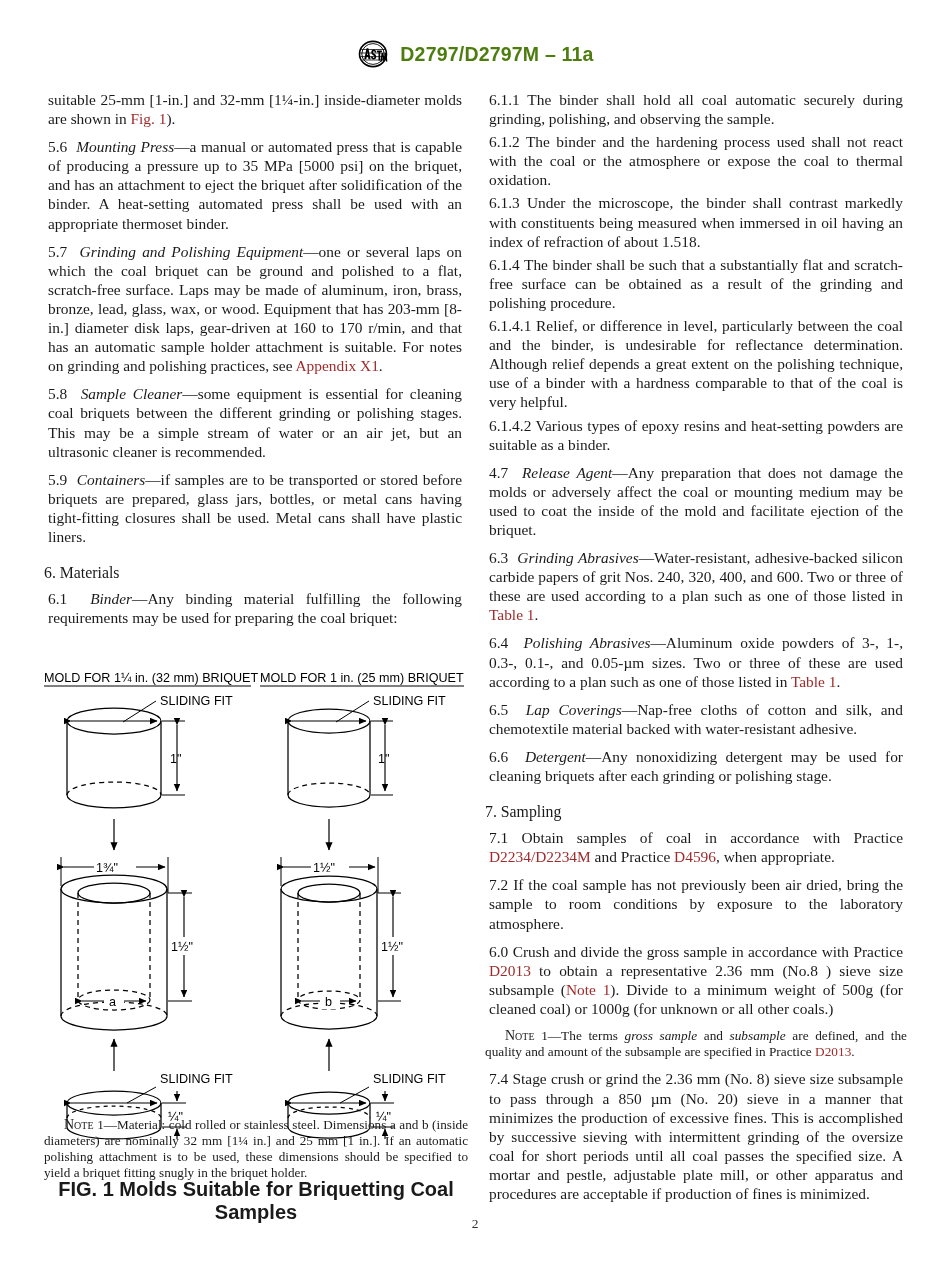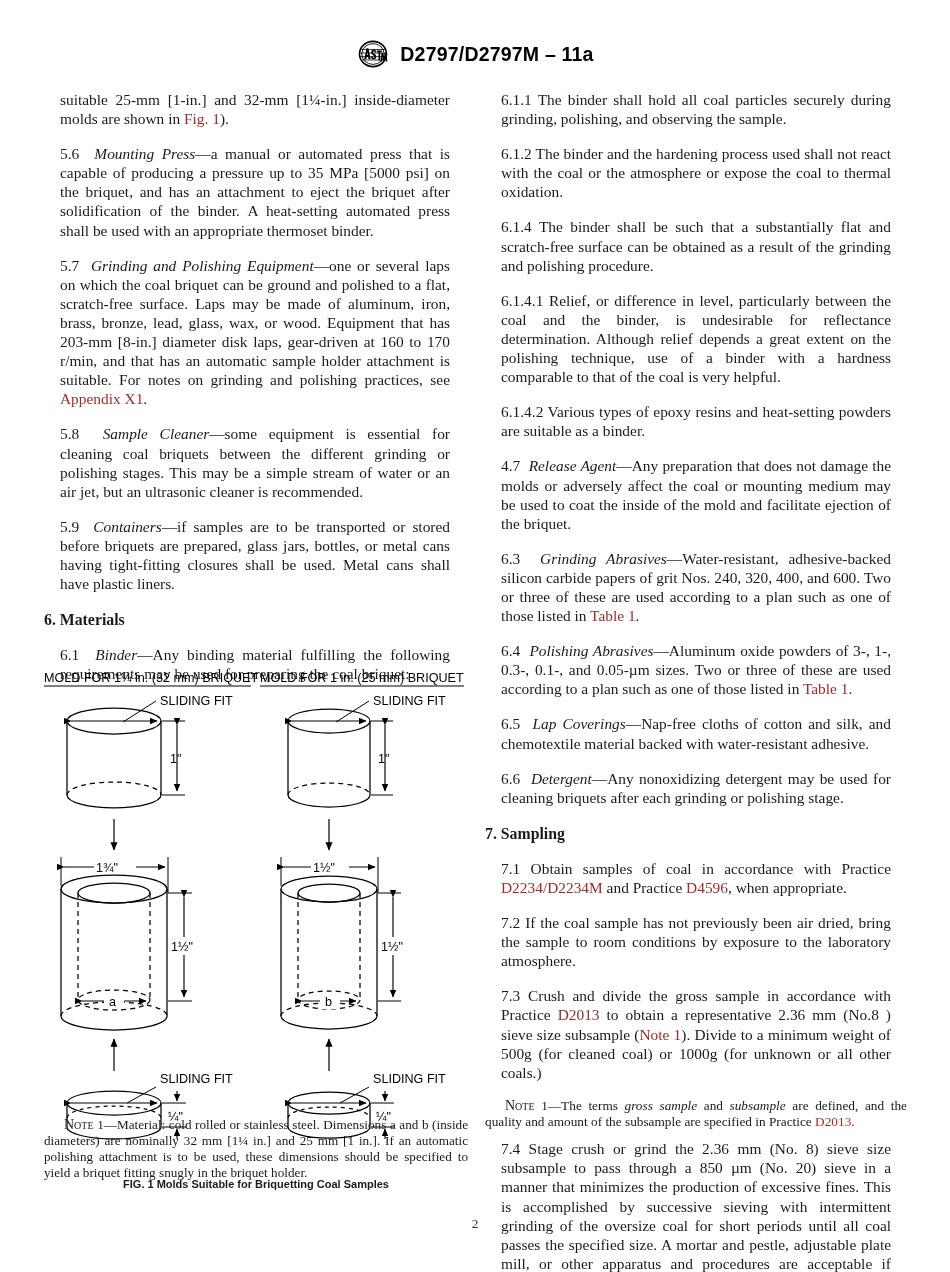--- a/index.html
+++ b/index.html
@@ -35,55 +35,55 @@
     gap: 10px;
   }
   .astm-logo {
     display: block;
   }
   .header-title {
     font-family: "Liberation Sans", "DejaVu Sans", sans-serif;
     font-weight: bold;
     font-size: 19.5px;
     letter-spacing: 0.2px;
-    color: #000000;
+    color: #4d7c0f;
     white-space: nowrap;
   }
 
   
   .col {
     position: absolute;
     top: 90px;
     width: 422px;
     font-size: 15.4px;
     line-height: 19.1px;
     text-align: justify;
     text-justify: inter-word;
     hyphens: manual;
   }
   .col-left  { left: 44px; }
   .col-right { left: 485px; }
 
   p.para {
-    margin: 16px;
+    margin: 4px;
     text-indent: 0;
   }
   p.para.ind {
     margin-top: 9px;
   }
   p.para.tight {
     margin-top: 0;
   }
   .indent-first {
     text-indent: 22px;
   }
 
   h3.sect {
     font-family: "Liberation Serif", "DejaVu Serif", serif;
-    font-weight: bold;
+    font-weight: normal;
     font-size: 15.8px;
     line-height: 19.1px;
     margin: 17px 0 7px 0;
     text-align: left;
   }
   i, .it { }
   .lnk { color: #9e2a2a; }
 
   
   .noteword {
@@ -118,21 +118,21 @@
     text-indent: 20px;
   }
   .fig-caption {
     position: absolute;
     left: 44px;
     top: 1178px;
     width: 424px;
     text-align: center;
     font-family: "Liberation Sans", "DejaVu Sans", sans-serif;
     font-weight: bold;
-    font-size: 11px;
+    font-size: 20px;
   }
 
   
   .page-number {
     position: absolute;
     left: 0;
     top: 1216px;
     width: 950px;
     text-align: center;
     font-size: 13.5px;
@@ -330,43 +330,44 @@
       </g>
     </svg>
   </div>
 
   <div class="fig-note"><span class="noteword">Note</span><span> 1—Material: cold rolled or stainless steel. Dimensions a and b (inside diameters) are nominally 32 mm [1¼ in.] and 25 mm [1 in.]. If an automatic polishing attachment is to be used, these dimensions should be specified to yield a briquet fitting snugly in the briquet holder.</span></div>
 
   <div class="fig-caption">FIG. 1 Molds Suitable for Briquetting Coal Samples</div>
 
   <div class="col col-right">
 
-    <p class="para tight indent-first">6.1.1  The binder shall hold all coal particles securely during grinding, polishing, and observing the sample.</p>
+    <p class="para tight indent-first">6.1.1  The binder shall hold all coal automatic securely during grinding, polishing, and observing the sample.</p>
     <p class="para tight indent-first">6.1.2  The binder and the hardening process used shall not react with the coal or the atmosphere or expose the coal to thermal oxidation.</p>
+    <p class="para tight indent-first">6.1.3  Under the microscope, the binder shall contrast markedly with constituents being measured when immersed in oil having an index of refraction of about 1.518.</p>
     <p class="para tight indent-first">6.1.4  The binder shall be such that a substantially flat and scratch-free surface can be obtained as a result of the grinding and polishing procedure.</p>
     <p class="para tight indent-first">6.1.4.1  Relief, or difference in level, particularly between the coal and the binder, is undesirable for reflectance determination. Although relief depends a great extent on the polishing technique, use of a binder with a hardness comparable to that of the coal is very helpful.</p>
     <p class="para tight indent-first">6.1.4.2  Various types of epoxy resins and heat-setting powders are suitable as a binder.</p>
 
     <p class="para ind indent-first"><span>4.7</span>&nbsp; <i>Release Agent</i><span>—Any preparation that does not damage the molds or adversely affect the coal or mounting medium may be used to coat the inside of the mold and facilitate ejection of the briquet.</span></p>
 
     <p class="para ind indent-first"><span>6.3</span>&nbsp; <i>Grinding Abrasives</i><span>—Water-resistant, adhesive-backed silicon carbide papers of grit Nos. 240, 320, 400, and 600. Two or three of these are used according to a plan such as one of those listed in </span><span class="lnk">Table 1</span><span>.</span></p>
 
     <p class="para ind indent-first"><span>6.4</span>&nbsp; <i>Polishing Abrasives</i><span>—Aluminum oxide powders of 3-, 1-, 0.3-, 0.1-, and 0.05-µm sizes. Two or three of these are used according to a plan such as one of those listed in </span><span class="lnk">Table 1</span><span>.</span></p>
 
     <p class="para ind indent-first"><span>6.5</span>&nbsp; <i>Lap Coverings</i><span>—Nap-free cloths of cotton and silk, and chemotextile material backed with water-resistant adhesive.</span></p>
 
     <p class="para ind indent-first"><span>6.6</span>&nbsp; <i>Detergent</i><span>—Any nonoxidizing detergent may be used for cleaning briquets after each grinding or polishing stage.</span></p>
 
     <h3 class="sect">7.  Sampling</h3>
 
     <p class="para indent-first"><span>7.1  Obtain samples of coal in accordance with Practice </span><span class="lnk">D2234/D2234M</span><span> and Practice </span><span class="lnk">D4596</span><span>, when appropriate.</span></p>
 
     <p class="para ind indent-first">7.2  If the coal sample has not previously been air dried, bring the sample to room conditions by exposure to the laboratory atmosphere.</p>
 
-    <p class="para ind indent-first"><span>7.3  Crush and divide the gross sample in accordance with Practice </span><span class="lnk">D2013</span><span> to obtain a representative 2.36 mm (No.8 ) sieve size subsample (</span><span class="lnk">Note 1</span><span>). Divide to a minimum weight of 500g (for cleaned coal) or 1000g (for unknown or all other coals.)</span></p>
+    <p class="para ind indent-first"><span>6.0  Crush and divide the gross sample in accordance with Practice </span><span class="lnk">D2013</span><span> to obtain a representative 2.36 mm (No.8 ) sieve size subsample (</span><span class="lnk">Note 1</span><span>). Divide to a minimum weight of 500g (for cleaned coal) or 1000g (for unknown or all other coals.)</span></p>
 
     <p class="notepara"><span class="noteword">Note</span><span> 1—The terms </span><i>gross sample</i><span> and </span><i>subsample</i><span> are defined, and the quality and amount of the subsample are specified in Practice </span><span class="lnk">D2013</span><span>.</span></p>
 
     <p class="para ind indent-first">7.4  Stage crush or grind the 2.36 mm (No. 8) sieve size subsample to pass through a 850 µm (No. 20) sieve in a manner that minimizes the production of excessive fines. This is accomplished by successive sieving with intermittent grinding of the oversize coal for short periods until all coal passes the specified size. A mortar and pestle, adjustable plate mill, or other apparatus and procedures are acceptable if production of fines is minimized.</p>
   </div>
 
   <div class="page-number">2</div>
 
 </div>
 

